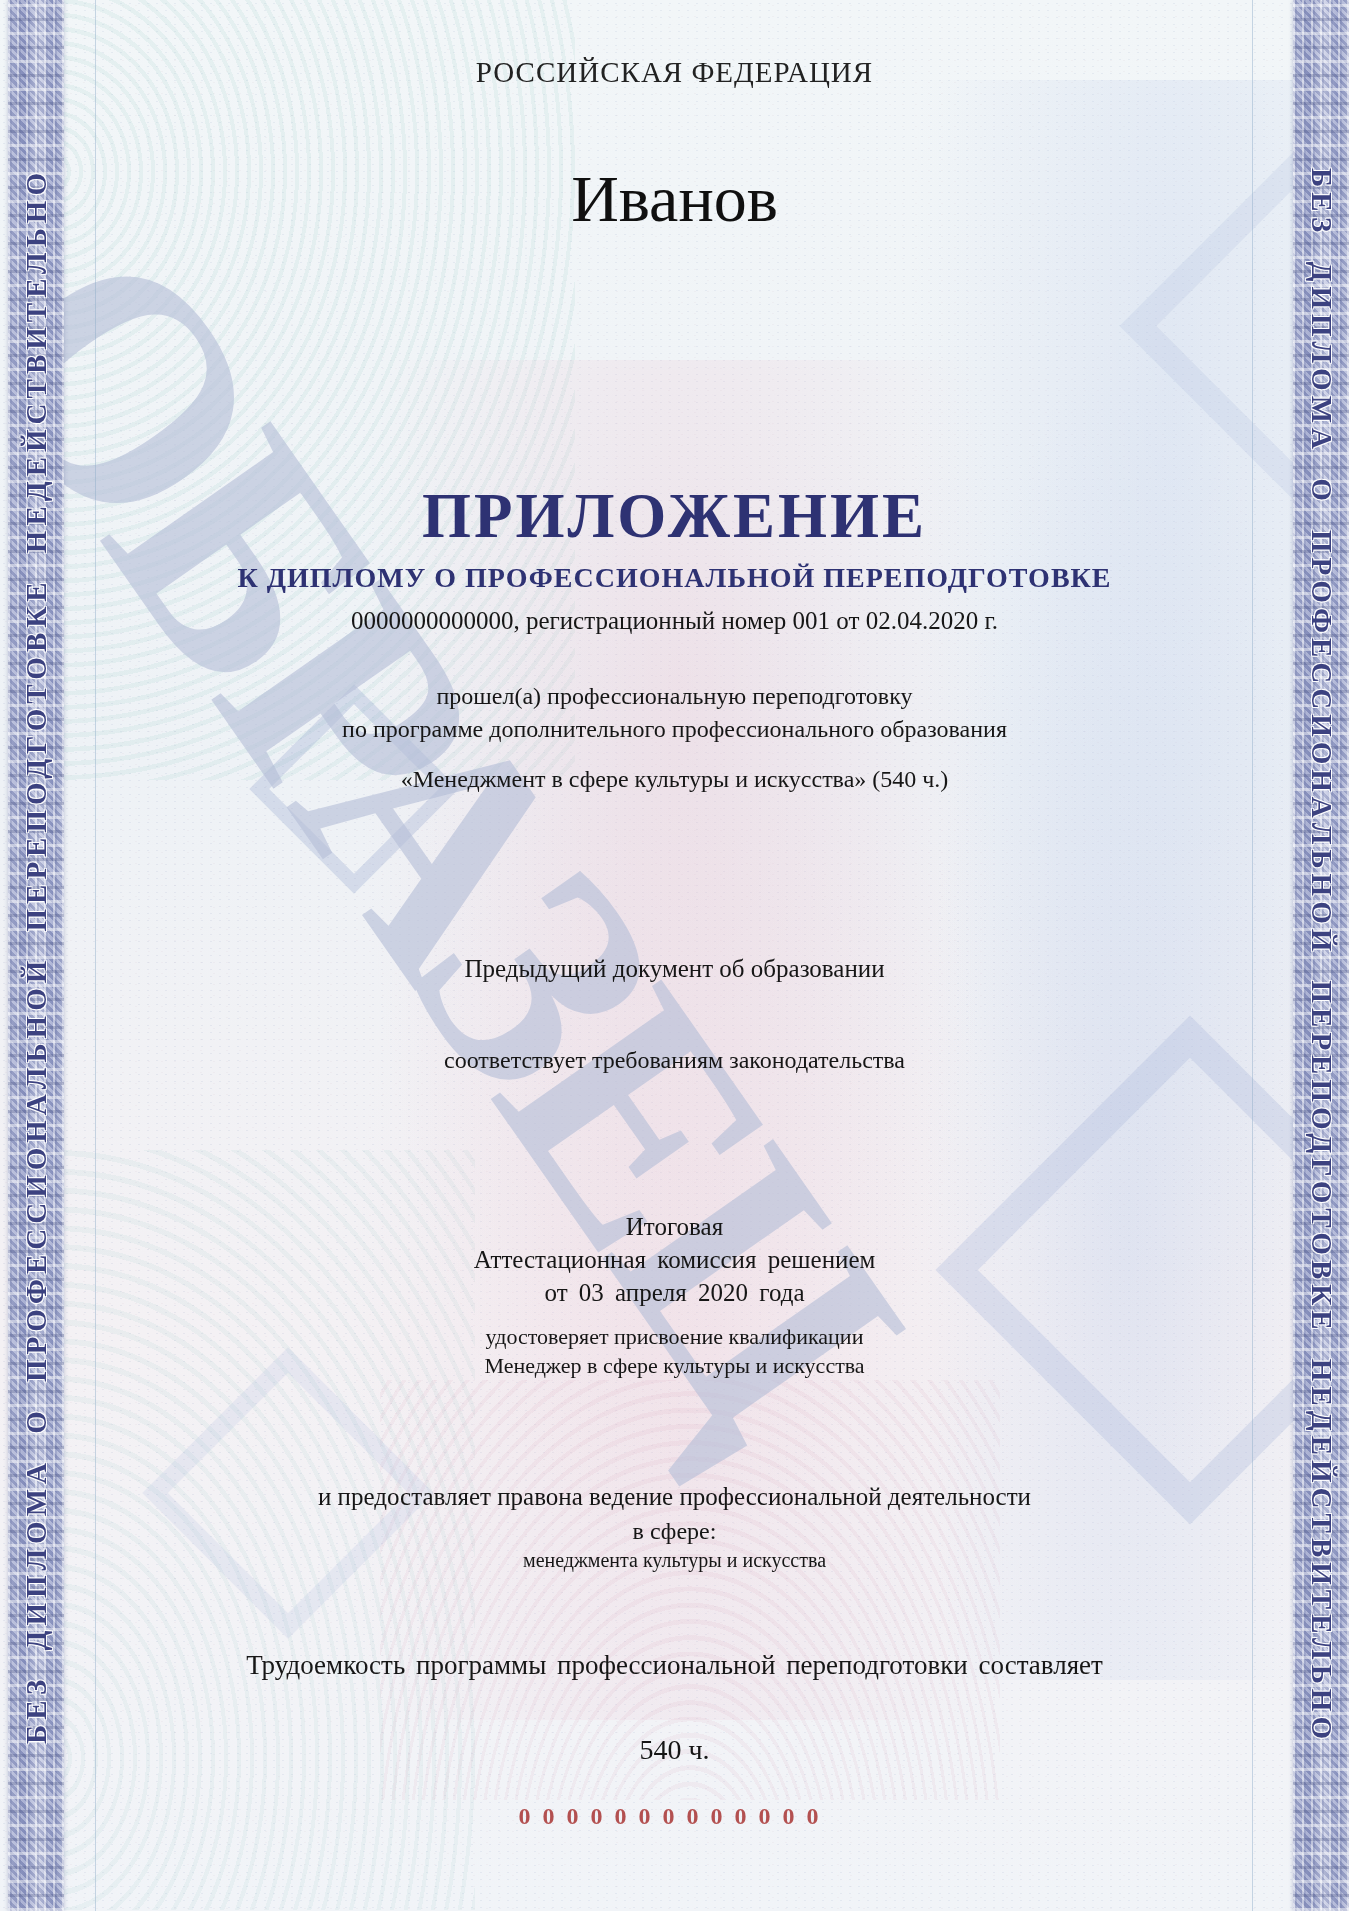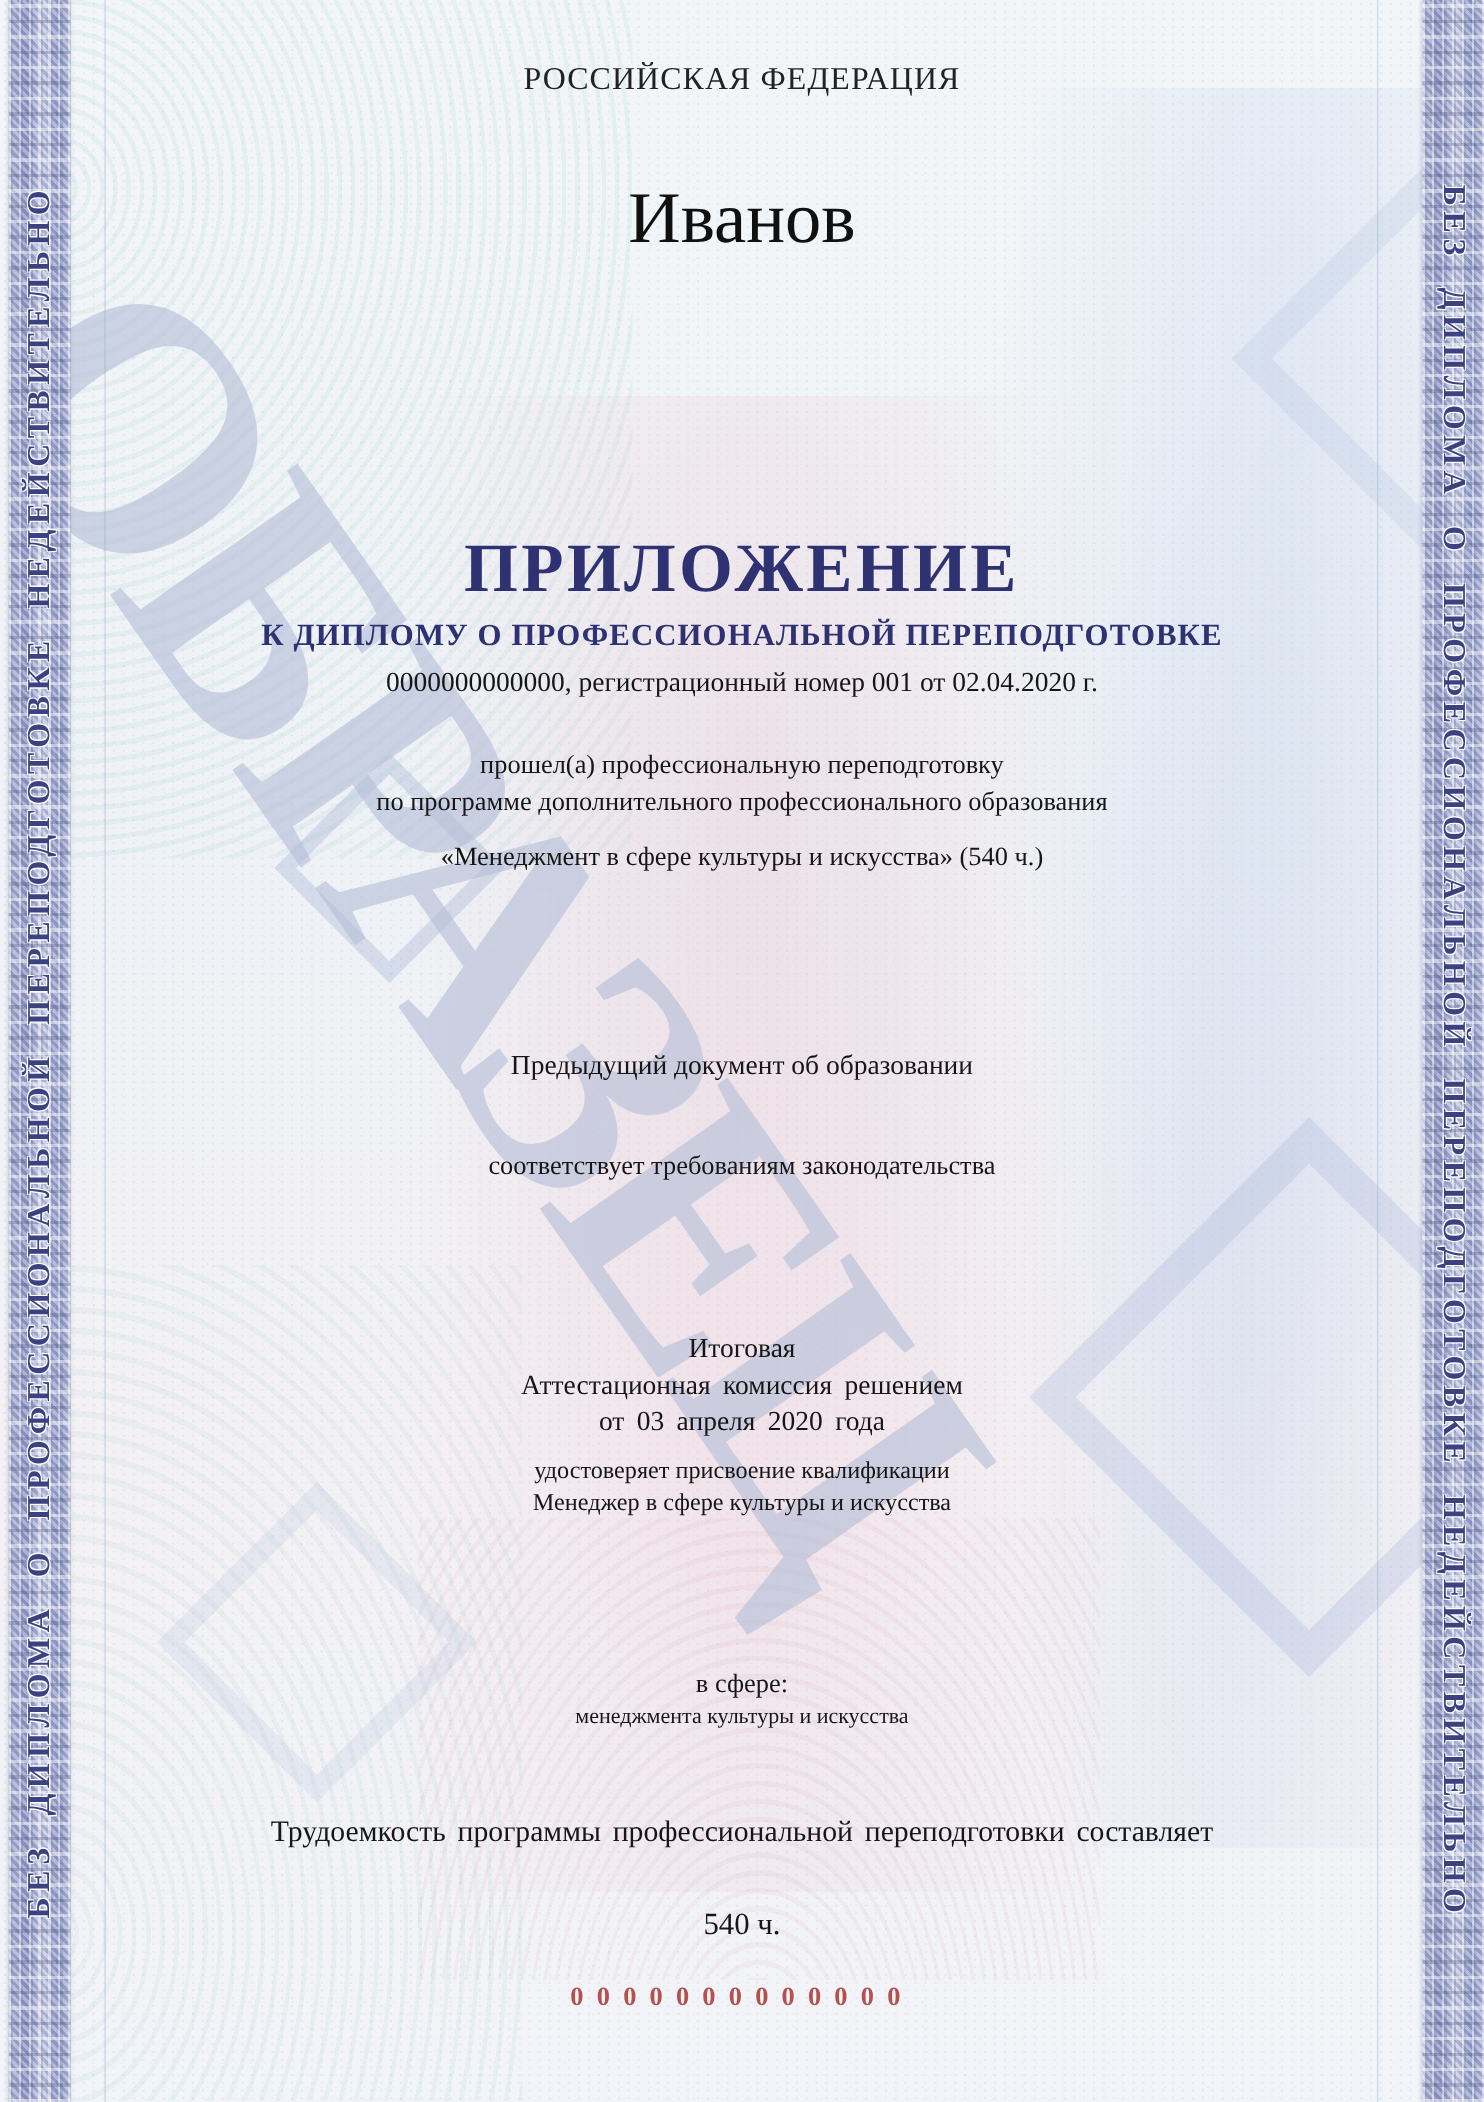--- a/index.html
+++ b/index.html
@@ -141,20 +141,21 @@
       <div>Итоговая</div>
       <div>Аттестационная комиссия решением</div>
       <div>от 03 апреля 2020 года</div>
     </div>
 
     <div class="line qualification">
       <div>удостоверяет присвоение квалификации</div>
       <div>Менеджер в сфере культуры и искусства</div>
     </div>
 
+    <div class="line rights1">и предоставляет правона ведение профессиональной деятельности</div>
     <div class="line rights2">в сфере:</div>
     <div class="line rights3">менеджмента культуры и искусства</div>
 
     <div class="line workload">Трудоемкость программы профессиональной переподготовки составляет</div>
     <div class="line hours">540 ч.</div>
     <div class="line serial">0000000000000</div>
   </div>
 
 </div>
 

